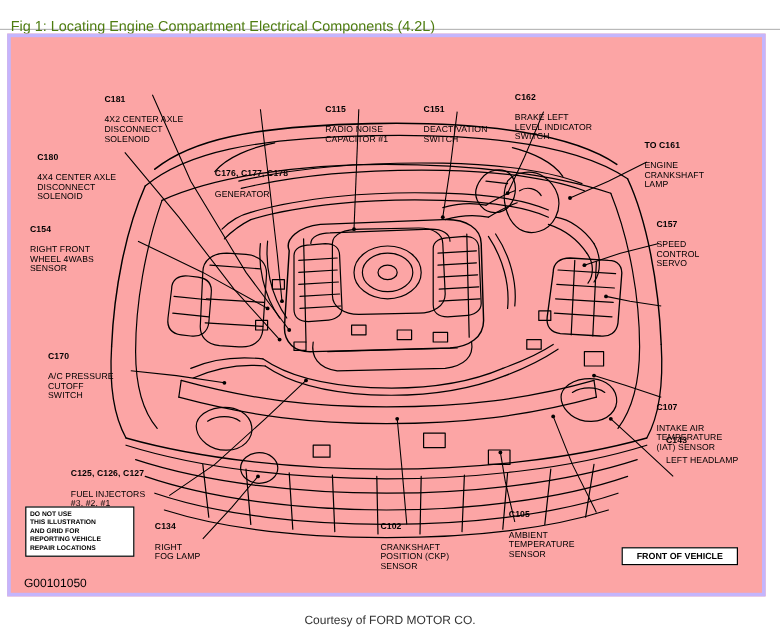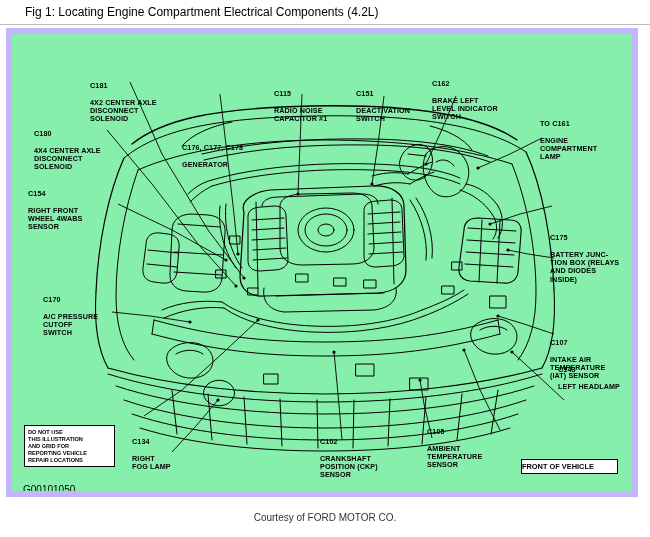--- a/index.html
+++ b/index.html
@@ -26,35 +26,34 @@
     top: 0;
     width: 650px;
     height: 25px;
     border-bottom: 1px solid #b9b9b9;
     background: #ffffff;
     box-sizing: border-box;
   }
   #figure-title {
     position: absolute;
     left: 9px;
-    top: 5px;
+    top: 15px;
     font-size: 12px;
-    color: #000000;
+    color: #4d7c0f;
     white-space: nowrap;
-    margin-left: 16px;
   }
   
   #diagram-frame {
     position: absolute;
     left: 6px;
     top: 28px;
     width: 632px;
     height: 469px;
-    border: 6px solid #c4b5fd;
-    background: #86efac;
+    border: 3px solid #c4b5fd;
+    background: #fca5a5;
     box-sizing: border-box;
     overflow: hidden;
   }
   #diagram-svg {
     position: absolute;
     left: 0;
     top: 0;
   }
   
   .callout {
@@ -65,21 +64,21 @@
     font-family: "Liberation Sans", sans-serif;
     letter-spacing: 0.1px;
     white-space: pre-line;
     font-weight: bold;
   }
   .callout .code {
     display: block;
   }
   .callout .desc {
     display: block;
-    font-weight: bold;
+    font-weight: normal;
   }
   
   #notice-box {
     position: absolute;
     left: 12px;
     top: 391px;
     width: 91px;
     height: 42px;
     border: 1px solid #000000;
     box-sizing: border-box;
@@ -95,21 +94,21 @@
     position: absolute;
     left: 509px;
     top: 425px;
     width: 97px;
     height: 15px;
     border: 1px solid #000000;
     box-sizing: border-box;
     font-size: 7.4px;
     font-weight: bold;
     color: #000000;
-    text-align: left;
+    text-align: center;
     line-height: 13px;
     background: #ffffff;
   }
   
   #doc-id {
     position: absolute;
     left: 11px;
     top: 450px;
     font-size: 10px;
     color: #000000;
@@ -370,66 +369,70 @@
     <div class="callout" style="left:420px; top:38px;">
       <span class="code">C162</span>
       <span class="desc">BRAKE LEFT
 LEVEL INDICATOR
 SWITCH</span>
     </div>
 
     <div class="callout" style="left:528px; top:78px;">
       <span class="code">TO C161</span>
       <span class="desc">ENGINE
-COMPARTMENT
+CRANKSHAFT
 LAMP</span>
     </div>
 
     <div class="callout" style="left:22px; top:88px;">
       <span class="code">C180</span>
       <span class="desc">4X4 CENTER AXLE
 DISCONNECT
 SOLENOID</span>
     </div>
 
     <div class="callout" style="left:16px; top:148px;">
       <span class="code">C154</span>
       <span class="desc">RIGHT FRONT
 WHEEL 4WABS
 SENSOR</span>
     </div>
 
-
-    <div class="callout" style="left:538px; top:192px;">
-      <span class="code">C175</span>
-      <span class="desc">BATTERY JUNC-
-TION BOX (RELAYS
-AND DIODES
-INSIDE)</span>
-    </div>
+    <div class="callout" style="left:538px; top:144px;">
+      <span class="code">C157</span>
+      <span class="desc">SPEED
+CONTROL
+SERVO</span>
+    </div>
+
 
     <div class="callout" style="left:16px; top:254px;margin-left:15px;">
       <span class="code">C170</span>
       <span class="desc">A/C PRESSURE
 CUTOFF
 SWITCH</span>
     </div>
 
     <div class="callout" style="left:538px; top:254px;margin-top:43px;">
       <span class="code">C107</span>
       <span class="desc">INTAKE AIR
 TEMPERATURE
 (IAT) SENSOR</span>
     </div>
 
     <div class="callout" style="left:546px; top:324px;">
       <span class="code">C143</span>
       <span class="desc">LEFT HEADLAMP</span>
     </div>
 
+    <div class="callout" style="left:50px; top:352px;">
+      <span class="code">C125, C126, C127</span>
+      <span class="desc">FUEL INJECTORS
+#3, #2, #1</span>
+    </div>
 
     <div class="callout" style="left:120px; top:396px;">
       <span class="code">C134</span>
       <span class="desc">RIGHT
 FOG LAMP</span>
     </div>
 
     <div class="callout" style="left:308px; top:396px;">
       <span class="code">C102</span>
       <span class="desc">CRANKSHAFT

